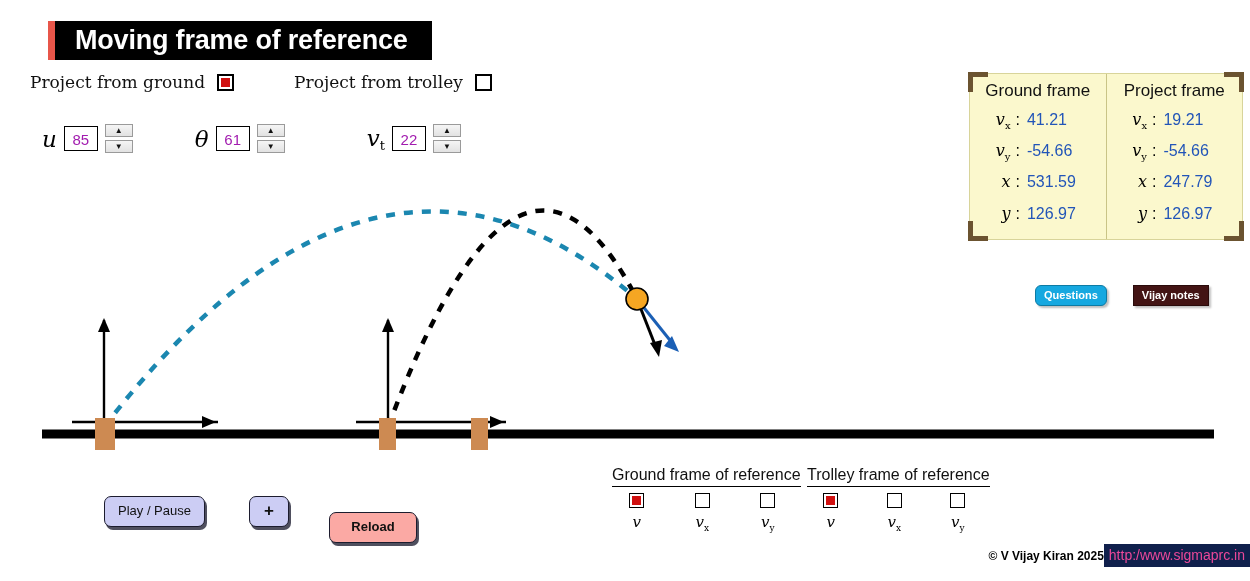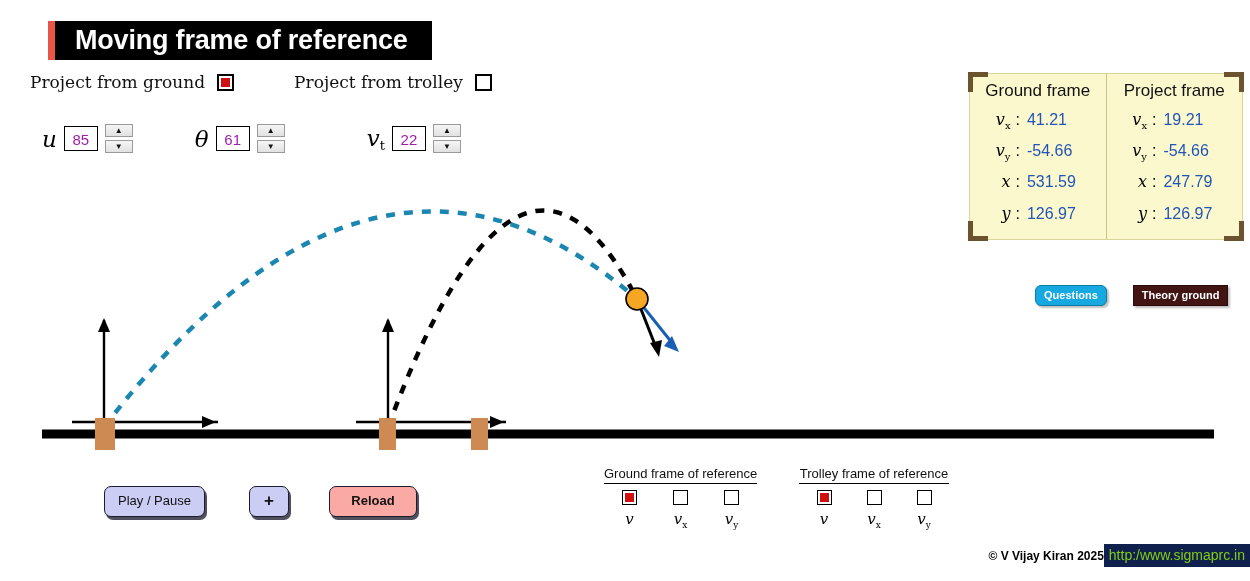--- a/index.html
+++ b/index.html
@@ -233,23 +233,23 @@
     cursor: pointer;
     white-space: nowrap;
   }
   .lbtn.questions { background: #16a8e0; border-color: #0d7ba4; border-radius: 6px; }
   .lbtn.theory { background: #431414; border-color: #2a0b0b; }
 
   
   .ctrl-row {
     position: absolute;
     left: 104px;
-    top: 470px;
-    display: flex;
-    align-items: flex-end;
+    top: 496px;
+    display: flex;
+    align-items: flex-start;
   }
   .btn {
     border: 1.6px solid #1c1c2e;
     border-radius: 7px;
     box-shadow: 2px 3px 0 rgba(20,20,40,0.75);
     font-family: "Liberation Sans", sans-serif;
     text-align: center;
     cursor: pointer;
     box-sizing: border-box;
   }
@@ -271,26 +271,27 @@
 
   
   .vgroup {
     position: absolute;
     top: 466px;
   }
   .vgroup.ground { left: 604px; }
   .vgroup.trolley { left: 799px; }
   .vg-title {
     font-family: "Liberation Sans", sans-serif;
-    font-size: 13px;
+    font-size: 16px;
     color: #111;
     text-align: center;
     border-bottom: 1.5px solid #000;
     padding-bottom: 2px;
     white-space: nowrap;
+    margin-left: 8px;
   }
   .vg-items {
     display: flex;
     justify-content: space-around;
     margin-top: 6px;
   }
   .vg-item {
     display: flex;
     flex-direction: column;
     align-items: center;
@@ -328,21 +329,21 @@
     align-items: center;
   }
   .copy {
     font-size: 12px;
     font-weight: bold;
     color: #000;
     white-space: nowrap;
   }
   .urlbar {
     background: #10204c;
-    color: #84cc16;
+    color: #ec4899;
     font-size: 14px;
     padding: 3px 5px 4px 5px;
     white-space: nowrap;
     cursor: pointer;
   }
 </style>
 </head>
 <body>
 
 <div id="app">
@@ -492,21 +493,21 @@
           <span class="dt-key"><span>y</span><sub></sub></span>
           <span class="dt-colon">:</span>
           <span class="dt-val">126.97</span>
         </div>
       </div>
     </div>
   </div>
 
   <div class="link-btns">
     <div class="lbtn questions">Questions</div>
-    <div class="lbtn theory">Theory ground</div>
+    <div class="lbtn theory">Vijay notes</div>
   </div>
 
   <div class="ctrl-row">
     <div class="btn btn-play">Play / Pause</div>
     <div class="btn btn-plus">+</div>
     <div class="btn btn-reload">Reload</div>
   </div>
 
   <div class="vgroup ground">
     <div class="vg-title">Ground frame of reference</div>

